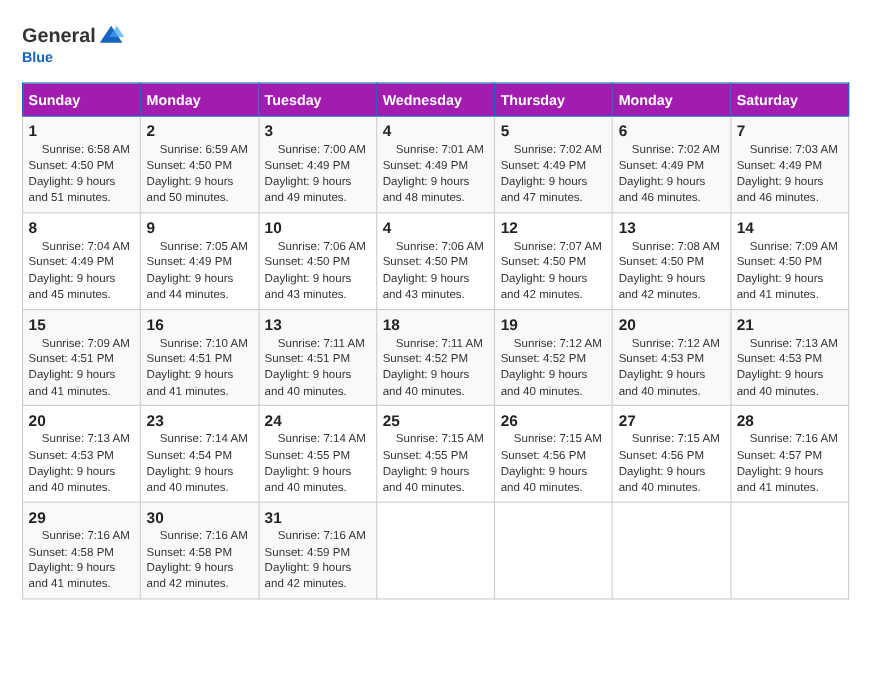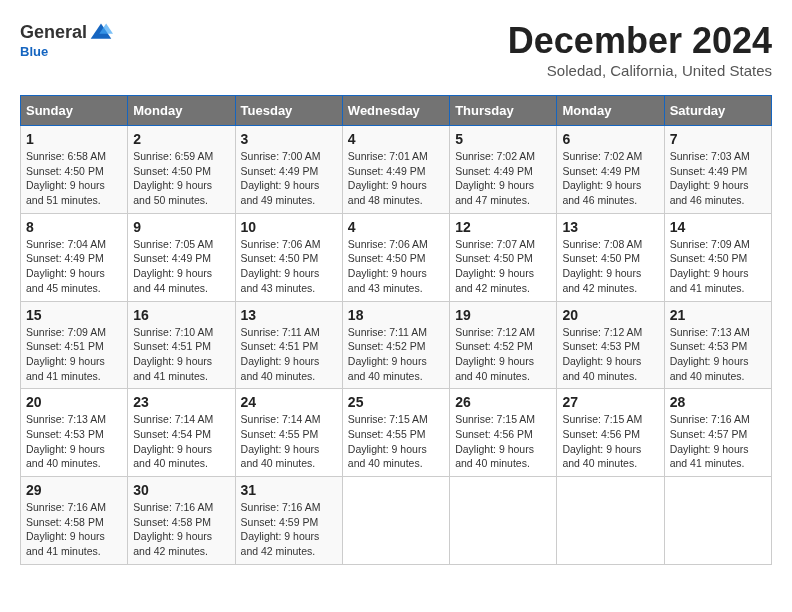--- a/index.html
+++ b/index.html
@@ -37,21 +37,21 @@
     .subtitle {
       font-size: 15px;
       color: #555;
     }
     table {
       width: 100%;
       border-collapse: collapse;
       font-size: 11px;
     }
     thead tr th {
-      background: #737373;
+      background: #a21caf;
       color: #fff;
       padding: 7px 5px;
       text-align: left;
       font-size: 13px;
       font-weight: bold;
       border: 1px solid #1565c0;
     }
     tbody tr td {
       border: 1px solid #ccc;
       padding: 5px 5px;
@@ -67,44 +67,41 @@
       font-size: 14px;
       font-weight: bold;
       color: #222;
       display: block;
       margin-bottom: 2px;
     }
     .day-info {
       color: #333;
       font-size: 10.5px;
       line-height: 1.4;
+      margin-left: 12px;
     }
     .empty-cell {
       background: #fff !important;
     }
   </style>
 </head>
 <body>
 
 <div class="header">
   <div class="logo">
     <div>
       <div style="display:flex;align-items:center;">
         <span class="logo-general" style="font-size:18px;font-weight:bold;">General</span>
         <svg class="logo-icon" viewBox="0 0 28 24">
           <polygon points="14,2 26,20 2,20" fill="#1565c0"></polygon>
           <polygon points="20,2 28,14 12,14" fill="#42a5f5" opacity="0.7"></polygon>
         </svg>
       </div>
       <div class="logo-blue" style="font-size:13px;font-weight:bold;color:#1565c0;">Blue</div>
     </div>
-  </div>
-  <div class="title-block">
-    <div class="main-title">December 2024</div>
-    <div class="subtitle">Soledad, California, United States</div>
   </div>
 </div>
 
 <table>
   <thead>
     <tr>
     <th>Sunday</th>
         <th>Monday</th>
         <th>Tuesday</th>
         <th>Wednesday</th>

